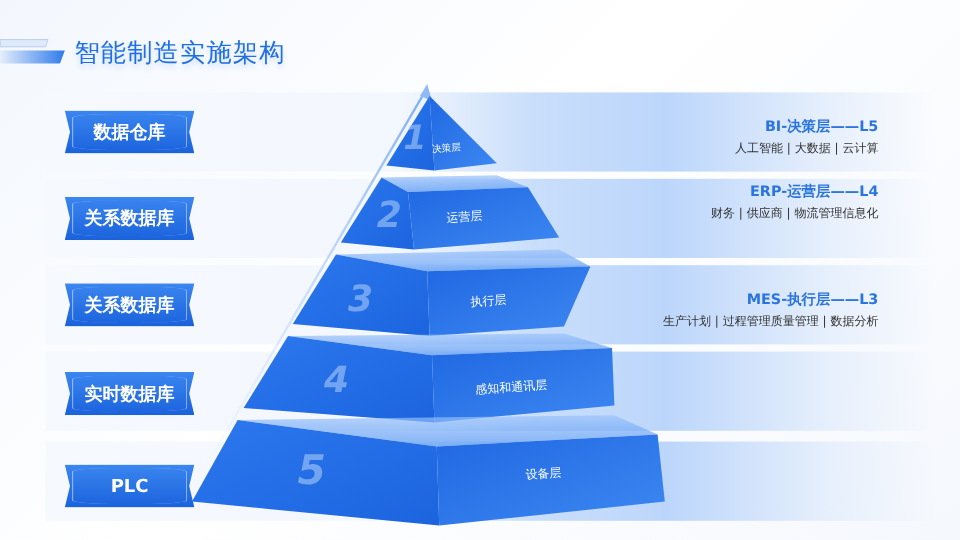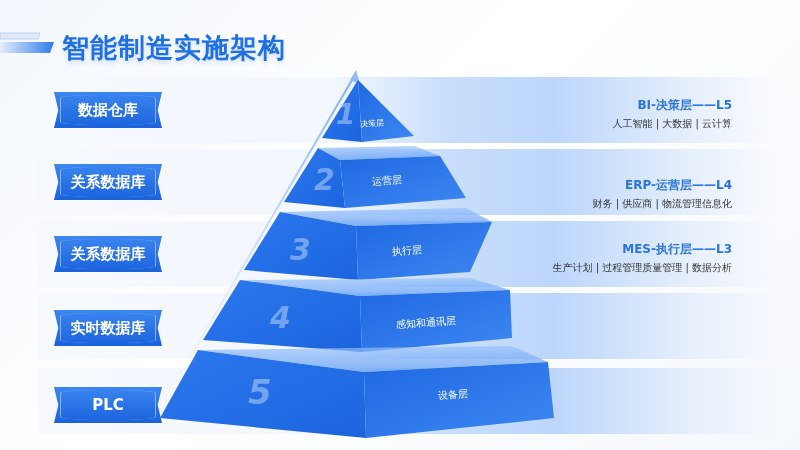--- a/index.html
+++ b/index.html
@@ -5,21 +5,21 @@
   * { margin: 0; padding: 0; box-sizing: border-box; }
   html, body { width: 800px; height: 450px; overflow: hidden; }
   body {
     font-family: "DejaVu Sans", "Liberation Sans", sans-serif;
     background: linear-gradient(135deg, #f3f7fd 0%, #ffffff 45%, #f5f8fd 100%);
     position: relative;
   }
   .title-deco { position: absolute; left: 0; top: 31px; width: 56px; height: 24px; }
   .page-title {
     position: absolute; left: 62px; top: 30px;
-    font-size: 27px; font-weight: bold; color: #1f6fe6; letter-spacing: 1px;
+    font-size: 21px; font-weight: normal; color: #1f6fe6; letter-spacing: 1px;
     text-shadow: 0 3px 4px rgba(31,111,230,0.18);
   }
   .row-band {
     position: absolute; left: 38px; width: 740px; height: 66px;
     background: linear-gradient(90deg, #f6f9fe 0%, #f3f7fe 40%, #c9defb 55%, #bcd6fb 70%, #e6effc 88%, rgba(255,255,255,0) 100%);
   }
   .left-label {
     position: absolute; left: 54px; width: 108px; height: 36px;
     background: linear-gradient(180deg, #3b86f0 0%, #1a62dc 100%);
     color: #fff; font-weight: bold; font-size: 15px;
@@ -134,21 +134,21 @@
 <div class="layer-name" style="left:360px;top:118px;font-size:8px;">决策层</div>
 <div class="layer-name" style="left:372px;top:174px;">运营层</div>
 <div class="layer-name" style="left:392px;top:244px;">执行层</div>
 <div class="layer-name" style="left:396px;top:316px;">感知和通讯层</div>
 <div class="layer-name" style="left:438px;top:388px;">设备层</div>
 
 <div class="right-info" style="top:97px;margin-left:12px;">
   <div class="right-title">BI-决策层——L5</div>
   <div class="right-sub">人工智能 | 大数据 | 云计算</div>
 </div>
-<div class="right-info" style="top:177px;text-align:right;">
+<div class="right-info" style="top:151px;text-align:right;">
   <div class="right-title">ERP-运营层——L4</div>
   <div class="right-sub">财务 | 供应商 | 物流管理信息化</div>
 </div>
 <div class="right-info" style="top:241px;">
   <div class="right-title">MES-执行层——L3</div>
   <div class="right-sub">生产计划 | 过程管理质量管理 | 数据分析</div>
 </div>
 <div class="right-info" style="top:314px;">
 </div>
 <div class="right-info" style="top:390px;">

